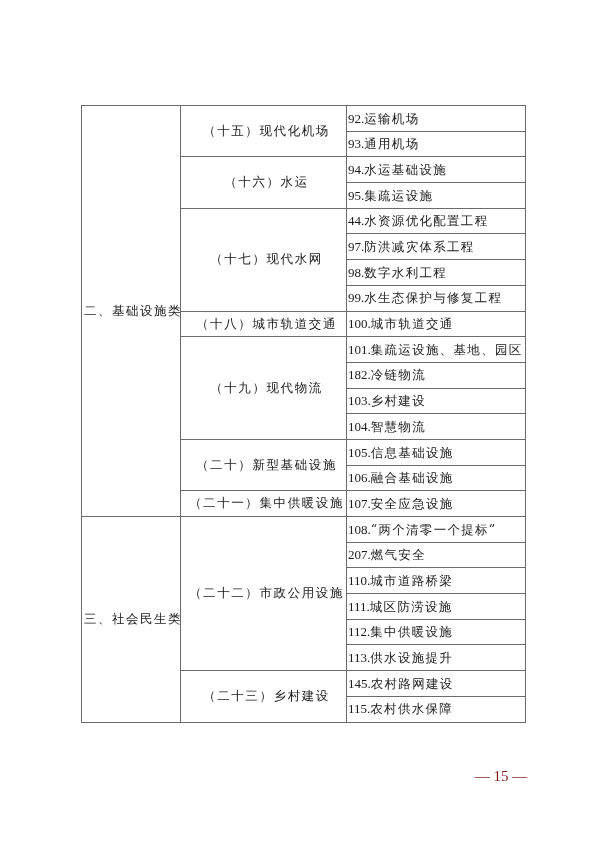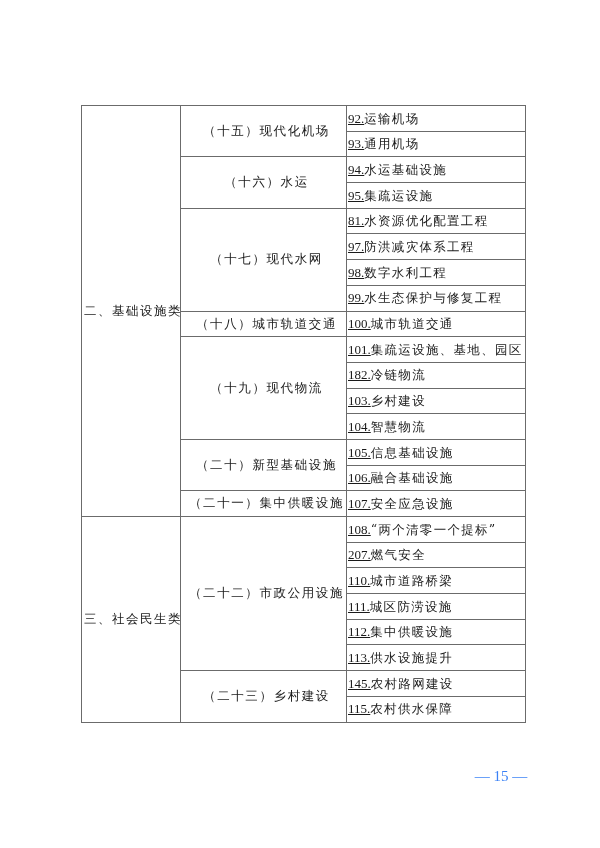--- a/index.html
+++ b/index.html
@@ -54,31 +54,30 @@
     }
     td.item {
       text-align: left;
       padding-left: 1px !important;
       letter-spacing: 1.3px;
     }
     td.item .num {
       font-family: "Liberation Serif", "DejaVu Serif", serif;
       letter-spacing: 0;
       font-size: 13px;
-      text-decoration: underline;
     }
     .page-number {
       position: absolute;
       top: 768px;
       left: 470px;
       width: 62px;
       text-align: center;
       font-family: "Liberation Serif", serif;
       font-size: 15px;
-      color: #3b82f6;
+      color: #7f1d1d;
     }
   </style>
 </head>
 <body>
 
 <div class="page">
   <table class="catalog">
     <colgroup>
       <col class="c1">
         <col class="c2">
@@ -98,21 +97,21 @@
       <tr>
         <td class="sub" rowspan="2">（十六）水运</td>
         <td class="item"><span class="num">94.</span><span>水运基础设施</span></td>
       </tr>
       <tr>
         <td class="item"><span class="num">95.</span><span>集疏运设施</span></td>
       </tr>
 
       <tr>
         <td class="sub" rowspan="4">（十七）现代水网</td>
-        <td class="item"><span class="num">81.</span><span>水资源优化配置工程</span></td>
+        <td class="item"><span class="num">44.</span><span>水资源优化配置工程</span></td>
       </tr>
       <tr>
         <td class="item"><span class="num">97.</span><span>防洪减灾体系工程</span></td>
       </tr>
       <tr>
         <td class="item"><span class="num">98.</span><span>数字水利工程</span></td>
       </tr>
       <tr>
         <td class="item"><span class="num">99.</span><span>水生态保护与修复工程</span></td>
       </tr>

